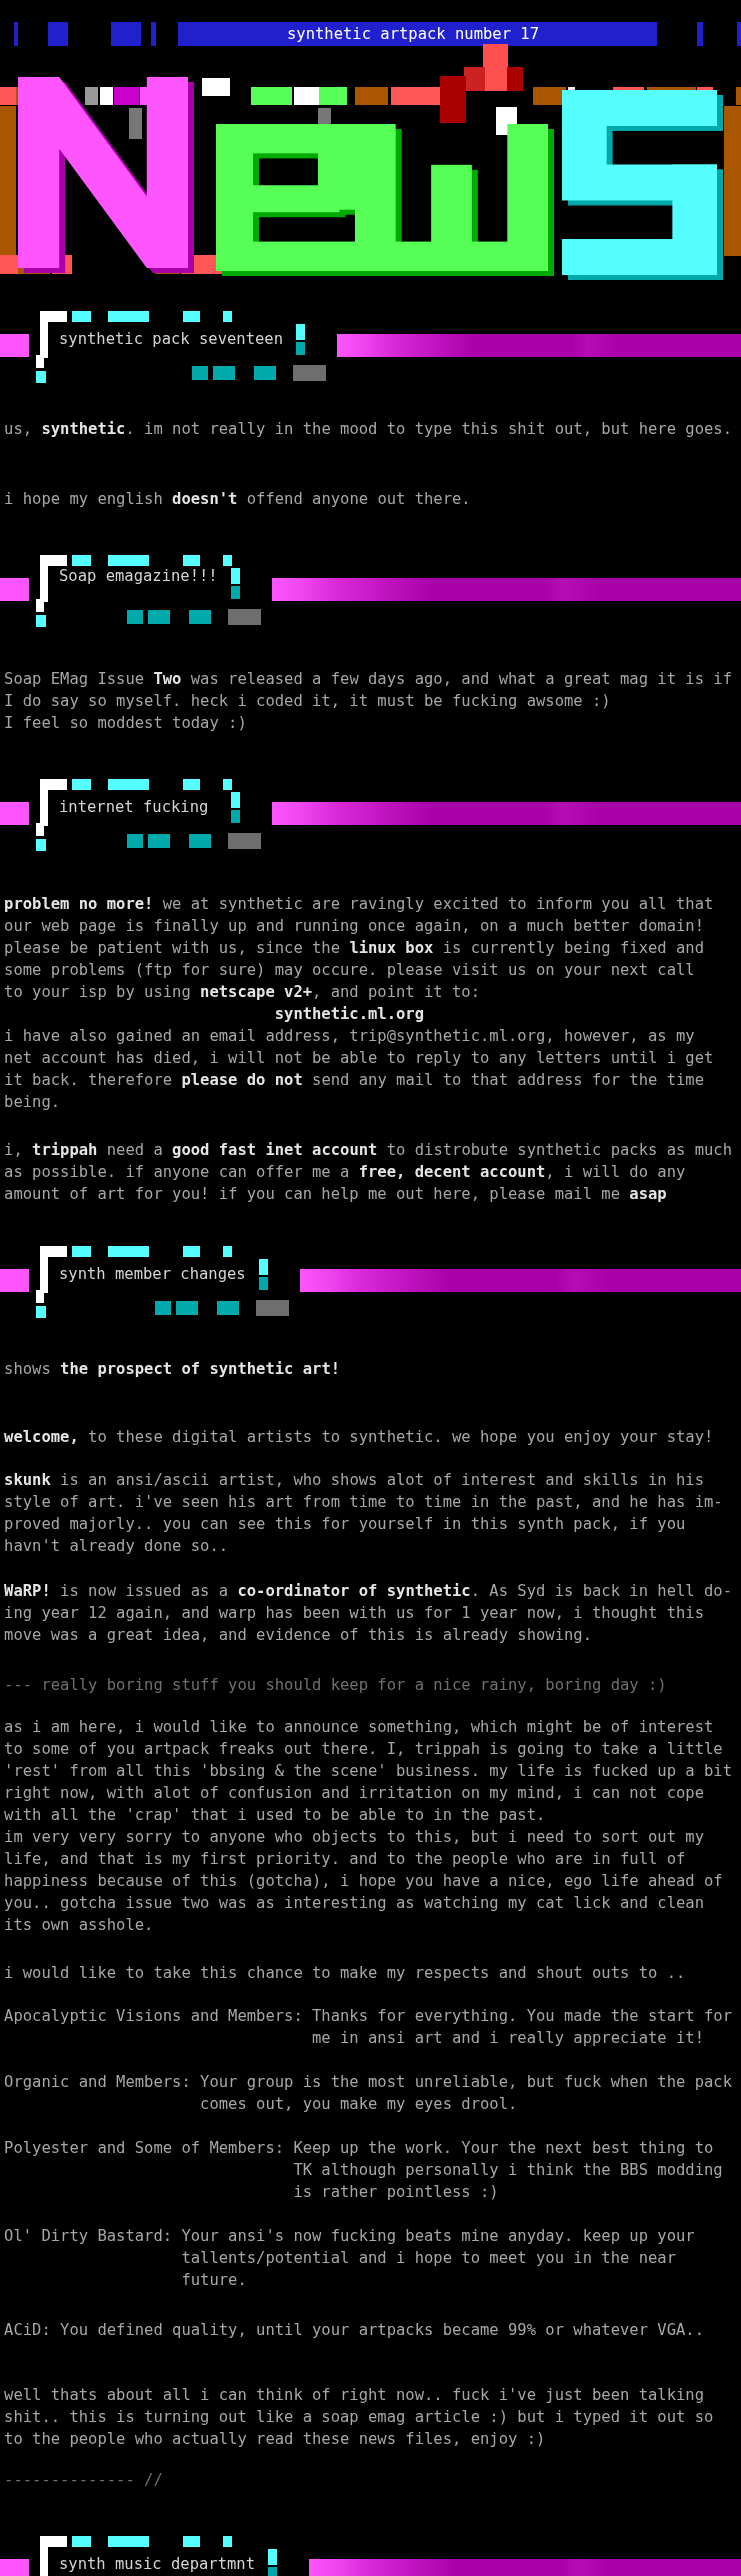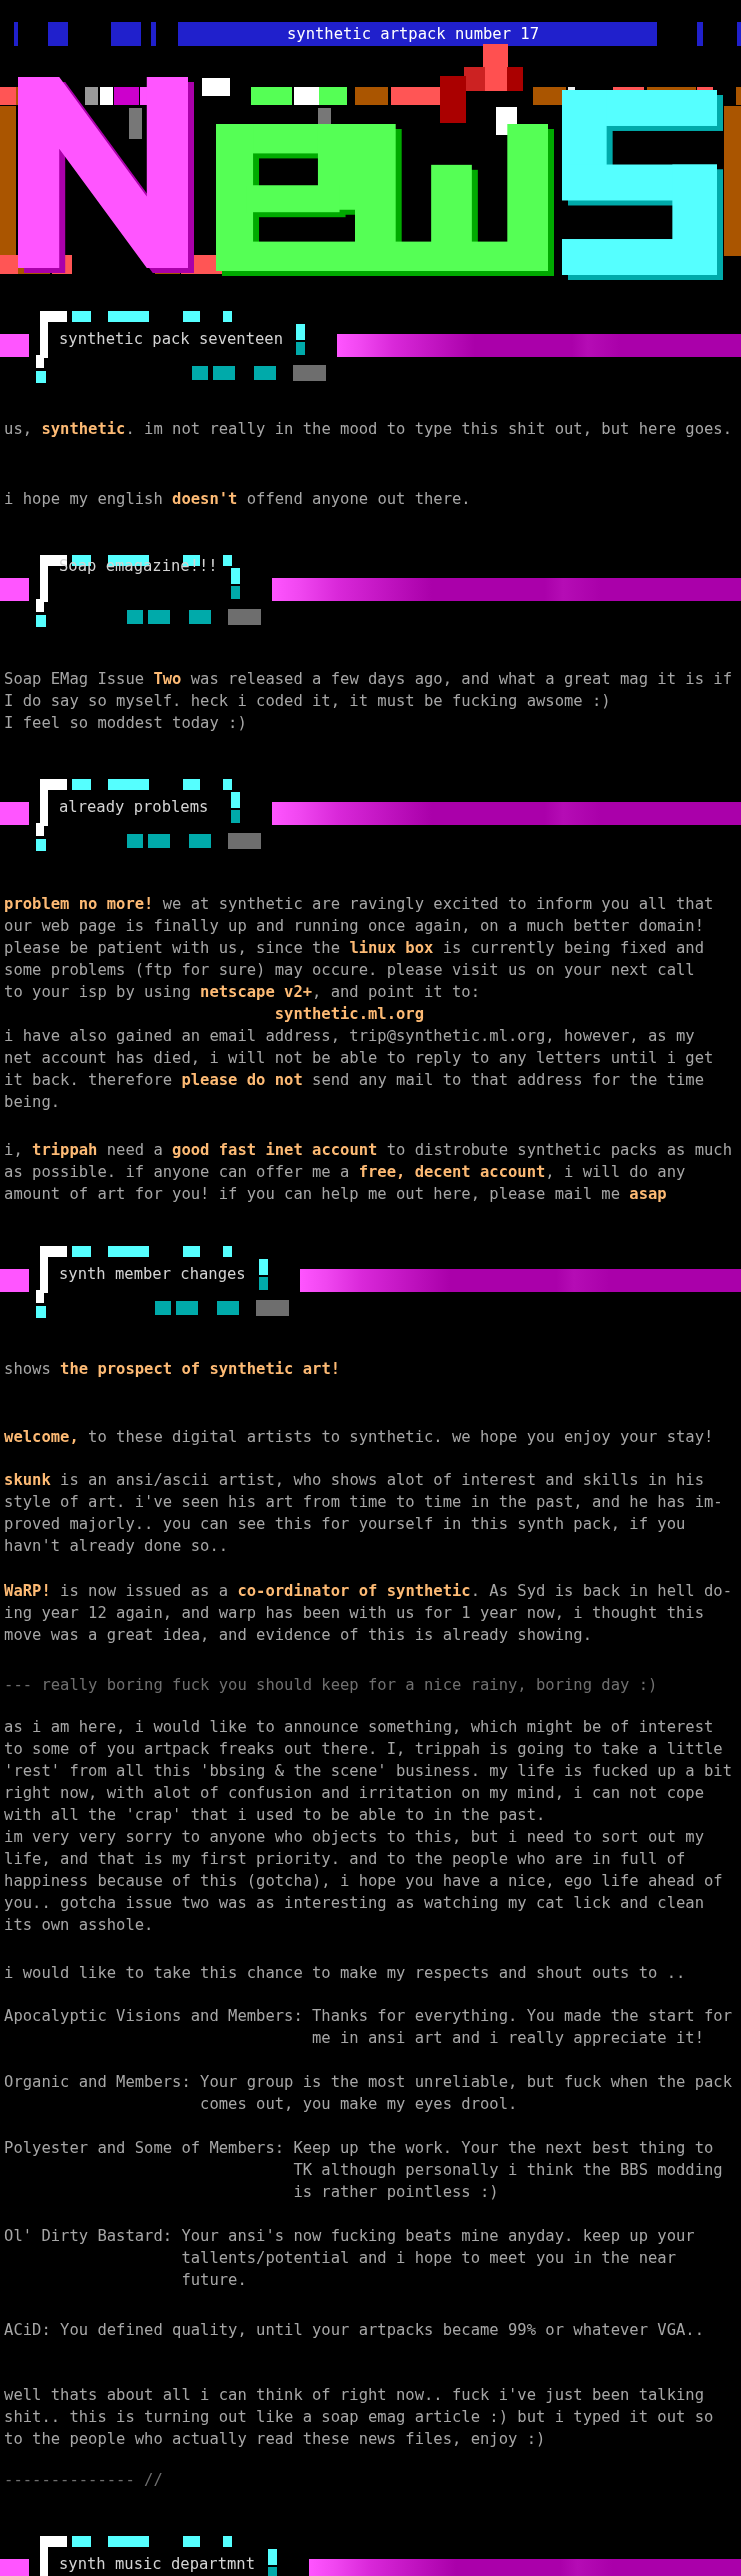--- a/index.html
+++ b/index.html
@@ -15,21 +15,21 @@
   
   .news-letter{position:absolute;}
   
   .section-header{position:absolute;left:0;width:602px;height:77px;}
   .hdr-label{position:absolute;color:#d4d4d4;font-size:15.5px;white-space:pre;}
   .mg-bar{position:absolute;background:linear-gradient(90deg,#ff55ff 0%,#f046f0 6%,#d928d9 14%,#aa00aa 34%,#aa00aa 58%,#b50cb5 62%,#aa00aa 70%,#aa00aa 100%);}
   
   .text-block{position:absolute;left:4.1px;font-size:15.5px;line-height:22px;white-space:pre;}
   .ln{white-space:pre;min-height:22px;}
   .s-n{color:#a6a6a6}
-  .s-b{color:#fdba74;font-weight:bold}
+  .s-b{color:#e5e5e5;font-weight:bold}
   .s-d{color:#6f6f6f}
 </style>
 </head>
 <body>
 
 <div id="page">
 
   <div id="titlebar">
     <div id="titlebar-box" class="abs" style="left:178px;width:470px;">
       <span class="t">synthetic artpack number 17</span>
@@ -142,41 +142,41 @@
       <div class="abs" style="left: 48px; top: 11.3px; width: 205px; height: 34px; background: rgb(0, 0, 0);"></div>
       <div class="abs" style="left: 231px; top: 13.4px; width: 9.3px; height: 15.5px; background: rgb(85, 255, 255);"></div>
       <div class="abs" style="left: 231px; top: 31px; width: 9.3px; height: 13.4px; background: rgb(0, 170, 170);"></div>
       <div class="abs" style="left: 36px; top: 44px; width: 8.2px; height: 13.4px; background: rgb(255, 255, 255);"></div>
       <div class="abs" style="left: 36px; top: 60px; width: 10.3px; height: 12.4px; background: rgb(85, 255, 255);"></div>
       <div class="abs" style="left: 127px; top: 55px; width: 15.5px; height: 14px; background: rgb(0, 170, 170);"></div>
       <div class="abs" style="left: 148px; top: 55px; width: 21.6px; height: 14px; background: rgb(0, 170, 170);"></div>
       <div class="abs" style="left: 189px; top: 55px; width: 21.6px; height: 14px; background: rgb(0, 170, 170);"></div>
       <div class="abs" style="left: 228px; top: 54px; width: 33px; height: 15.5px; background: rgb(110, 110, 110);"></div>
       <div class="mg-bar" style="left: 272px; top: 23px; width: 470px; height: 23px;"></div>
-      <div class="hdr-label" style="left: 59px; top: 2px;">Soap emagazine!!!</div>
+      <div class="hdr-label" style="left: 59px; top: 12px;">Soap emagazine!!!</div>
     </div>
     <div class="section-header" style="top: 779px;">
       <div class="abs" style="left: 0px; top: 23px; width: 29px; height: 23px; background: rgb(255, 85, 255);"></div>
       <div class="abs" style="left: 40px; top: 0px; width: 27px; height: 11.3px; background: rgb(255, 255, 255);"></div>
       <div class="abs" style="left: 40px; top: 0px; width: 8.2px; height: 47px; background: rgb(255, 255, 255);"></div>
       <div class="abs" style="left: 72px; top: 0px; width: 18.5px; height: 11.3px; background: rgb(85, 255, 255);"></div>
       <div class="abs" style="left: 108px; top: 0px; width: 41px; height: 11.3px; background: rgb(85, 255, 255);"></div>
       <div class="abs" style="left: 183px; top: 0px; width: 16.5px; height: 11.3px; background: rgb(85, 255, 255);"></div>
       <div class="abs" style="left: 223px; top: 0px; width: 9.3px; height: 11.3px; background: rgb(85, 255, 255);"></div>
       <div class="abs" style="left: 48px; top: 11.3px; width: 205px; height: 34px; background: rgb(0, 0, 0);"></div>
       <div class="abs" style="left: 231px; top: 13.4px; width: 9.3px; height: 15.5px; background: rgb(85, 255, 255);"></div>
       <div class="abs" style="left: 231px; top: 31px; width: 9.3px; height: 13.4px; background: rgb(0, 170, 170);"></div>
       <div class="abs" style="left: 36px; top: 44px; width: 8.2px; height: 13.4px; background: rgb(255, 255, 255);"></div>
       <div class="abs" style="left: 36px; top: 60px; width: 10.3px; height: 12.4px; background: rgb(85, 255, 255);"></div>
       <div class="abs" style="left: 127px; top: 55px; width: 15.5px; height: 14px; background: rgb(0, 170, 170);"></div>
       <div class="abs" style="left: 148px; top: 55px; width: 21.6px; height: 14px; background: rgb(0, 170, 170);"></div>
       <div class="abs" style="left: 189px; top: 55px; width: 21.6px; height: 14px; background: rgb(0, 170, 170);"></div>
       <div class="abs" style="left: 228px; top: 54px; width: 33px; height: 15.5px; background: rgb(110, 110, 110);"></div>
       <div class="mg-bar" style="left: 272px; top: 23px; width: 470px; height: 23px;"></div>
-      <div class="hdr-label" style="left: 59px; top: 18.5px;">already problems</div>
+      <div class="hdr-label" style="left: 59px; top: 18.5px;">internet fucking</div>
     </div>
     <div class="section-header" style="top: 1246px;">
       <div class="abs" style="left: 0px; top: 23px; width: 29px; height: 23px; background: rgb(255, 85, 255);"></div>
       <div class="abs" style="left: 40px; top: 0px; width: 27px; height: 11.3px; background: rgb(255, 255, 255);"></div>
       <div class="abs" style="left: 40px; top: 0px; width: 8.2px; height: 47px; background: rgb(255, 255, 255);"></div>
       <div class="abs" style="left: 72px; top: 0px; width: 18.5px; height: 11.3px; background: rgb(85, 255, 255);"></div>
       <div class="abs" style="left: 108px; top: 0px; width: 41px; height: 11.3px; background: rgb(85, 255, 255);"></div>
       <div class="abs" style="left: 183px; top: 0px; width: 16.5px; height: 11.3px; background: rgb(85, 255, 255);"></div>
       <div class="abs" style="left: 223px; top: 0px; width: 9.3px; height: 11.3px; background: rgb(85, 255, 255);"></div>
       <div class="abs" style="left: 48px; top: 11.3px; width: 233px; height: 34px; background: rgb(0, 0, 0);"></div>
@@ -208,21 +208,21 @@
     <div id="text-layer">
       <div class="text-block" style="top: 418px;"><div class="ln"><span class="s-n">us, </span><span class="s-b">synthetic</span><span class="s-n">. im not really in the mood to type this shit out, but here goes.</span></div></div>
       <div class="text-block" style="top: 488px;"><div class="ln"><span class="s-n">i hope my english </span><span class="s-b">doesn't</span><span class="s-n"> offend anyone out there.</span></div></div>
       <div class="text-block" style="top: 668px;"><div class="ln"><span class="s-n">Soap EMag Issue </span><span class="s-b">Two</span><span class="s-n"> was released a few days ago, and what a great mag it is if</span></div><div class="ln"><span class="s-n">I do say so myself. heck i coded it, it must be fucking awsome :)</span></div><div class="ln"><span class="s-n">I feel so moddest today :)</span></div></div>
       <div class="text-block" style="top: 893px;"><div class="ln"><span class="s-b">problem no more!</span><span class="s-n"> we at synthetic are ravingly excited to inform you all that</span></div><div class="ln"><span class="s-n">our web page is finally up and running once again, on a much better domain!</span></div><div class="ln"><span class="s-n">please be patient with us, since the </span><span class="s-b">linux box</span><span class="s-n"> is currently being fixed and</span></div><div class="ln"><span class="s-n">some problems (ftp for sure) may occure. please visit us on your next call</span></div><div class="ln"><span class="s-n">to your isp by using </span><span class="s-b">netscape v2+</span><span class="s-n">, and point it to:</span></div><div class="ln"><span class="s-b">                             synthetic.ml.org</span></div><div class="ln"><span class="s-n">i have also gained an email address, trip@synthetic.ml.org, however, as my</span></div><div class="ln"><span class="s-n">net account has died, i will not be able to reply to any letters until i get</span></div><div class="ln"><span class="s-n">it back. therefore </span><span class="s-b">please do not</span><span class="s-n"> send any mail to that address for the time</span></div><div class="ln"><span class="s-n">being.</span></div></div>
       <div class="text-block" style="top: 1139px;"><div class="ln"><span class="s-n">i, </span><span class="s-b">trippah</span><span class="s-n"> need a </span><span class="s-b">good fast inet account</span><span class="s-n"> to distrobute synthetic packs as much</span></div><div class="ln"><span class="s-n">as possible. if anyone can offer me a </span><span class="s-b">free, decent account</span><span class="s-n">, i will do any</span></div><div class="ln"><span class="s-n">amount of art for you! if you can help me out here, please mail me </span><span class="s-b">asap</span></div></div>
       <div class="text-block" style="top: 1358px;"><div class="ln"><span class="s-n">shows </span><span class="s-b">the prospect of synthetic art!</span></div></div>
       <div class="text-block" style="top: 1426px;"><div class="ln"><span class="s-b">welcome,</span><span class="s-n"> to these digital artists to synthetic. we hope you enjoy your stay!</span></div></div>
       <div class="text-block" style="top: 1469px;"><div class="ln"><span class="s-b">skunk</span><span class="s-n"> is an ansi/ascii artist, who shows alot of interest and skills in his</span></div><div class="ln"><span class="s-n">style of art. i've seen his art from time to time in the past, and he has im-</span></div><div class="ln"><span class="s-n">proved majorly.. you can see this for yourself in this synth pack, if you</span></div><div class="ln"><span class="s-n">havn't already done so..</span></div></div>
       <div class="text-block" style="top: 1580px;"><div class="ln"><span class="s-b">WaRP!</span><span class="s-n"> is now issued as a </span><span class="s-b">co-ordinator of synthetic</span><span class="s-n">. As Syd is back in hell do-</span></div><div class="ln"><span class="s-n">ing year 12 again, and warp has been with us for 1 year now, i thought this</span></div><div class="ln"><span class="s-n">move was a great idea, and evidence of this is already showing.</span></div></div>
-      <div class="text-block" style="top: 1674px;"><div class="ln"><span class="s-d">--- really boring fuck you should keep for a nice rainy, boring day :)</span></div></div>
+      <div class="text-block" style="top: 1674px;"><div class="ln"><span class="s-d">--- really boring stuff you should keep for a nice rainy, boring day :)</span></div></div>
       <div class="text-block" style="top: 1716px;"><div class="ln"><span class="s-n">as i am here, i would like to announce something, which might be of interest</span></div><div class="ln"><span class="s-n">to some of you artpack freaks out there. I, trippah is going to take a little</span></div><div class="ln"><span class="s-n">'rest' from all this 'bbsing &amp; the scene' business. my life is fucked up a bit</span></div><div class="ln"><span class="s-n">right now, with alot of confusion and irritation on my mind, i can not cope</span></div><div class="ln"><span class="s-n">with all the 'crap' that i used to be able to in the past.</span></div><div class="ln"><span class="s-n">im very very sorry to anyone who objects to this, but i need to sort out my</span></div><div class="ln"><span class="s-n">life, and that is my first priority. and to the people who are in full of</span></div><div class="ln"><span class="s-n">happiness because of this (gotcha), i hope you have a nice, ego life ahead of</span></div><div class="ln"><span class="s-n">you.. gotcha issue two was as interesting as watching my cat lick and clean</span></div><div class="ln"><span class="s-n">its own asshole.</span></div></div>
       <div class="text-block" style="top: 1962px;"><div class="ln"><span class="s-n">i would like to take this chance to make my respects and shout outs to ..</span></div></div>
       <div class="text-block" style="top: 2005px;"><div class="ln"><span class="s-n">Apocalyptic Visions and Members: Thanks for everything. You made the start for</span></div><div class="ln"><span class="s-n">                                 me in ansi art and i really appreciate it!</span></div><div class="ln">&nbsp;</div><div class="ln"><span class="s-n">Organic and Members: Your group is the most unreliable, but fuck when the pack</span></div><div class="ln"><span class="s-n">                     comes out, you make my eyes drool.</span></div><div class="ln">&nbsp;</div><div class="ln"><span class="s-n">Polyester and Some of Members: Keep up the work. Your the next best thing to</span></div><div class="ln"><span class="s-n">                               TK although personally i think the BBS modding</span></div><div class="ln"><span class="s-n">                               is rather pointless :)</span></div><div class="ln">&nbsp;</div><div class="ln"><span class="s-n">Ol' Dirty Bastard: Your ansi's now fucking beats mine anyday. keep up your</span></div><div class="ln"><span class="s-n">                   tallents/potential and i hope to meet you in the near</span></div><div class="ln"><span class="s-n">                   future.</span></div></div>
       <div class="text-block" style="top: 2319px;"><div class="ln"><span class="s-n">ACiD: You defined quality, until your artpacks became 99% or whatever VGA..</span></div></div>
       <div class="text-block" style="top: 2384px;"><div class="ln"><span class="s-n">well thats about all i can think of right now.. fuck i've just been talking</span></div><div class="ln"><span class="s-n">shit.. this is turning out like a soap emag article :) but i typed it out so</span></div><div class="ln"><span class="s-n">to the people who actually read these news files, enjoy :)</span></div></div>
       <div class="text-block" style="top: 2469px;"><div class="ln"><span class="s-d">-------------- //</span></div></div>
     </div>
 
 </div>
 

